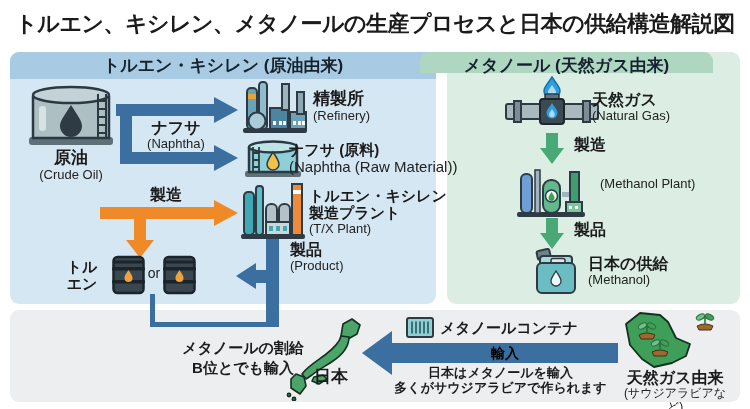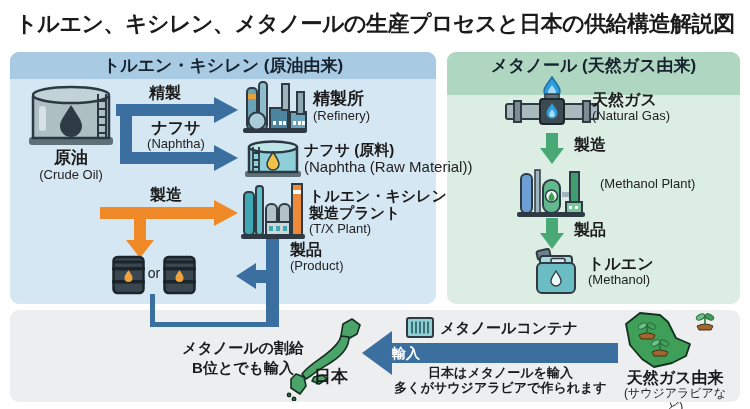--- a/index.html
+++ b/index.html
@@ -22,35 +22,35 @@
   .bar.o{background:var(--orange-arrow)}
   .bar.g{background:var(--green-arrow)}
   .tri{position:absolute;width:0;height:0}
   .tri-r{border-top:13px solid transparent;border-bottom:13px solid transparent;border-left:24px solid var(--blue-arrow)}
   .tri-r.o{border-left-color:var(--orange-arrow)}
   .tri-l{border-top:13px solid transparent;border-bottom:13px solid transparent;border-right:20px solid var(--blue-arrow)}
   .tri-d{border-left:14px solid transparent;border-right:14px solid transparent;border-top:18px solid var(--orange-arrow)}
   .tri-dg{border-left:12px solid transparent;border-right:12px solid transparent;border-top:16px solid var(--green-arrow)}
   .tri-lb{border-top:22px solid transparent;border-bottom:22px solid transparent;border-right:30px solid var(--blue-arrow)}
   #u-conn{position:absolute;border-left:5px solid var(--blue-arrow);border-bottom:5px solid var(--blue-arrow)}
-  #import-bar{color:#ffffff;font-weight:bold;font-size:14px;text-align:left;line-height:20px}
+  #import-bar{color:#000000;font-weight:bold;font-size:14px;text-align:center;line-height:20px}
   svg{display:block}
 </style>
 </head>
 <body>
 
 <div id="stage">
 
   <div class="abs ctr" style="left:0;top:9;width:750px;top:9px;font-size:22px;font-weight:bold;letter-spacing:-0.5px">トルエン、キシレン、メタノールの生産プロセスと日本の供給構造解説図</div>
 
   <div class="panel" style="left:10px;top:52px;width:426px;height:252px;background:var(--left-panel-bg)"></div>
   <div class="phead" style="left:10px;top:52px;width:426px;height:27px;background:var(--left-header-bg)">トルエン・キシレン (原油由来)</div>
 
   <div class="panel" style="left:447px;top:52px;width:293px;height:252px;background:var(--right-panel-bg)"></div>
-  <div class="phead" style="left:447px;top:52px;width:293px;height:43px;background:var(--right-header-bg)">メタノール (天然ガス由来)</div>
+  <div class="phead" style="left:420px;top:52px;width:293px;height:21px;background:var(--right-header-bg)">メタノール (天然ガス由来)</div>
 
   <div class="panel" style="left:10px;top:310px;width:730px;height:92px;background:var(--bottom-panel-bg)"></div>
 
   <div class="bar" style="left:116px;top:104px;width:100px;height:12px"></div>
   <div class="tri tri-r" style="left:214px;top:97px"></div>
   <div class="bar" style="left:120px;top:104px;width:12px;height:60px"></div>
   <div class="bar" style="left:120px;top:152px;width:96px;height:12px"></div>
   <div class="tri tri-r" style="left:214px;top:145px"></div>
 
   <div class="bar o" style="left:100px;top:207px;width:116px;height:12px"></div>
@@ -136,43 +136,44 @@
       <rect x="0" y="13" width="33" height="3.5" rx="1.5" fill="#1b242a"></rect>
       <rect x="0" y="26" width="33" height="3.5" rx="1.5" fill="#1b242a"></rect>
       <path d="M16.5,16 c-2.5,4 -4,5.5 -4,8 a4,4 0 0 0 8,0 c0,-2.5 -1.5,-4 -4,-8 Z" fill="#f0a33c"></path>
     </svg>
   </div>
 
   <div class="abs ctr" style="left:16px;top:148px;width:110px">
     <div class="lbl" style="font-size:17px">原油</div>
     <div class="sub">(Crude Oil)</div>
   </div>
-  <div class="abs ctr lbl" style="left:130px;top:84px;width:70px">精製</div>
   <div class="abs ctr" style="left:136px;top:119px;width:80px">
     <div class="lbl">ナフサ</div>
     <div class="sub">(Naphtha)</div>
   </div>
   <div class="abs" style="left:313px;top:89px">
     <div class="lbl" style="font-size:17px">精製所</div>
     <div class="sub">(Refinery)</div>
   </div>
-  <div class="abs" style="left:304px;top:141px">
+  <div class="abs" style="left:289px;top:141px">
     <div class="lbl" style="font-size:15px">ナフサ (原料)</div>
     <div class="sub" style="font-size:15px">(Naphtha (Raw Material))</div>
   </div>
   <div class="abs ctr lbl" style="left:136px;top:186px;width:60px">製造</div>
   <div class="abs" style="left:309px;top:187px">
     <div class="lbl" style="font-size:15px">トルエン・キシレン</div>
     <div class="lbl" style="font-size:15px">製造プラント</div>
     <div class="sub">(T/X Plant)</div>
   </div>
   <div class="abs" style="left:290px;top:241px">
     <div class="lbl">製品</div>
     <div class="sub">(Product)</div>
   </div>
+  <div class="abs ctr lbl" style="left:58px;top:258px;width:48px;font-size:15px">トル
+エン</div>
   <div class="abs ctr" style="left:145px;top:265px;width:18px;font-size:14px">or</div>
 
   <div class="bar g" style="left:546px;top:133px;width:12px;height:16px"></div>
   <div class="tri tri-dg" style="left:540px;top:148px"></div>
   <div class="bar g" style="left:546px;top:218px;width:12px;height:16px"></div>
   <div class="tri tri-dg" style="left:540px;top:233px"></div>
 
   <div class="abs" style="left:504px;top:76px">
     <svg width="96" height="60" viewBox="0 0 96 60">
       <path d="M48,1 c-5,8 -8,10 -8,14 a8,8 0 0 0 16,0 c0,-4 -3,-6 -8,-14 Z" fill="#2f9ede" stroke="#1a6fa8" stroke-width="1.5"></path>
@@ -216,21 +217,21 @@
   <div class="abs" style="left:592px;top:91px">
     <div class="lbl">天然ガス</div>
     <div class="sub">(Natural Gas)</div>
   </div>
   <div class="abs lbl" style="left:574px;top:136px">製造</div>
   <div class="abs" style="left:590px;top:177px">
     <div class="sub" style="padding-left:10px">(Methanol Plant)</div>
   </div>
   <div class="abs lbl" style="left:574px;top:221px">製品</div>
   <div class="abs" style="left:588px;top:255px">
-    <div class="lbl">トルエン</div>
+    <div class="lbl">日本の供給</div>
     <div class="sub">(Methanol)</div>
   </div>
 
   <div class="abs ctr lbl" style="left:158px;top:338px;width:170px;font-size:15px;line-height:1.35">メタノールの割給
 B位とでも輸入</div>
 
   <div class="abs" style="left:283px;top:311px">
     <svg width="82" height="90" viewBox="0 0 82 90">
       <g fill="#4ba56b" stroke="#133020" stroke-width="1.6" stroke-linejoin="round">
         <path d="M60,13 l9,-5 l8,6 l-3,9 l-9,5 l-7,-3 z"></path>

